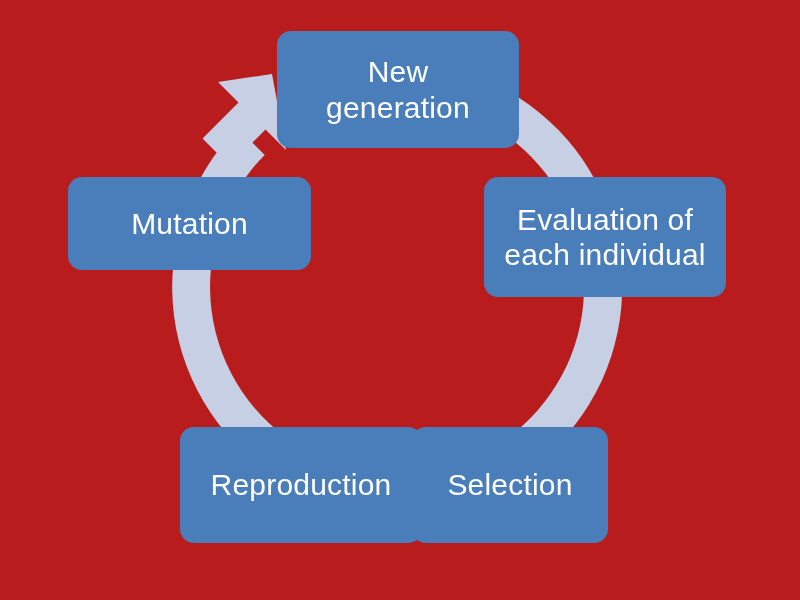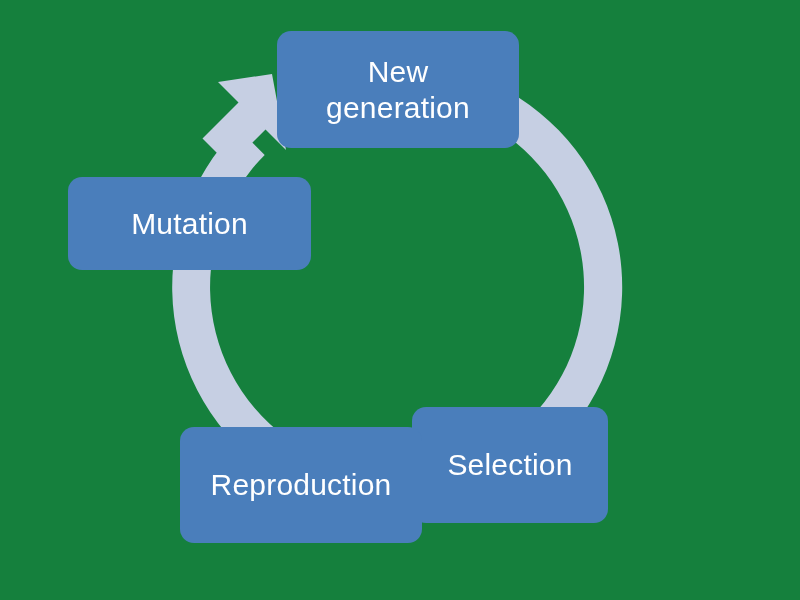--- a/index.html
+++ b/index.html
@@ -4,21 +4,21 @@
 <style>
   html, body {
     margin: 0;
     padding: 0;
     background: #ffffff;
   }
   #canvas {
     position: relative;
     width: 800px;
     height: 600px;
-    background: #15803d;
+    background: #b91c1c;
     overflow: hidden;
     font-family: "Liberation Sans", sans-serif;
   }
   #ring-layer {
     position: absolute;
     left: 0;
     top: 0;
     width: 800px;
     height: 600px;
   }
@@ -39,21 +39,21 @@
     padding: 4px 10px;
     white-space: pre-line;
   }
   #node-new-generation {
     left: 277px; top: 31px; width: 242px; height: 117px;
   }
   #node-evaluation {
     left: 484px; top: 177px; width: 242px; height: 120px;
   }
   #node-selection {
-    left: 412px; top: 407px; width: 196px; height: 116px;
+    left: 412px; top: 427px; width: 196px; height: 116px;
   }
   #node-reproduction {
     left: 152px; top: 427px; width: 242px; height: 116px; margin-left: 28px;
   }
   #node-mutation {
     left: 68px; top: 177px; width: 243px; height: 93px;
   }
 </style>
 </head>
 <body>
@@ -78,20 +78,22 @@
                L 229.5 165.5
                L 265.5 129.5
                L 286 150
                Z" fill="#c6cfe3"></path>
     </g>
   </svg>
 
   <div class="node-box" id="node-new-generation">New
 generation</div>
 
+  <div class="node-box" id="node-evaluation">Evaluation of
+each individual</div>
 
   <div class="node-box" id="node-selection">Selection</div>
 
   <div class="node-box" id="node-reproduction">Reproduction</div>
 
   <div class="node-box" id="node-mutation">Mutation</div>
 
 </div>
 
 </body></html>

